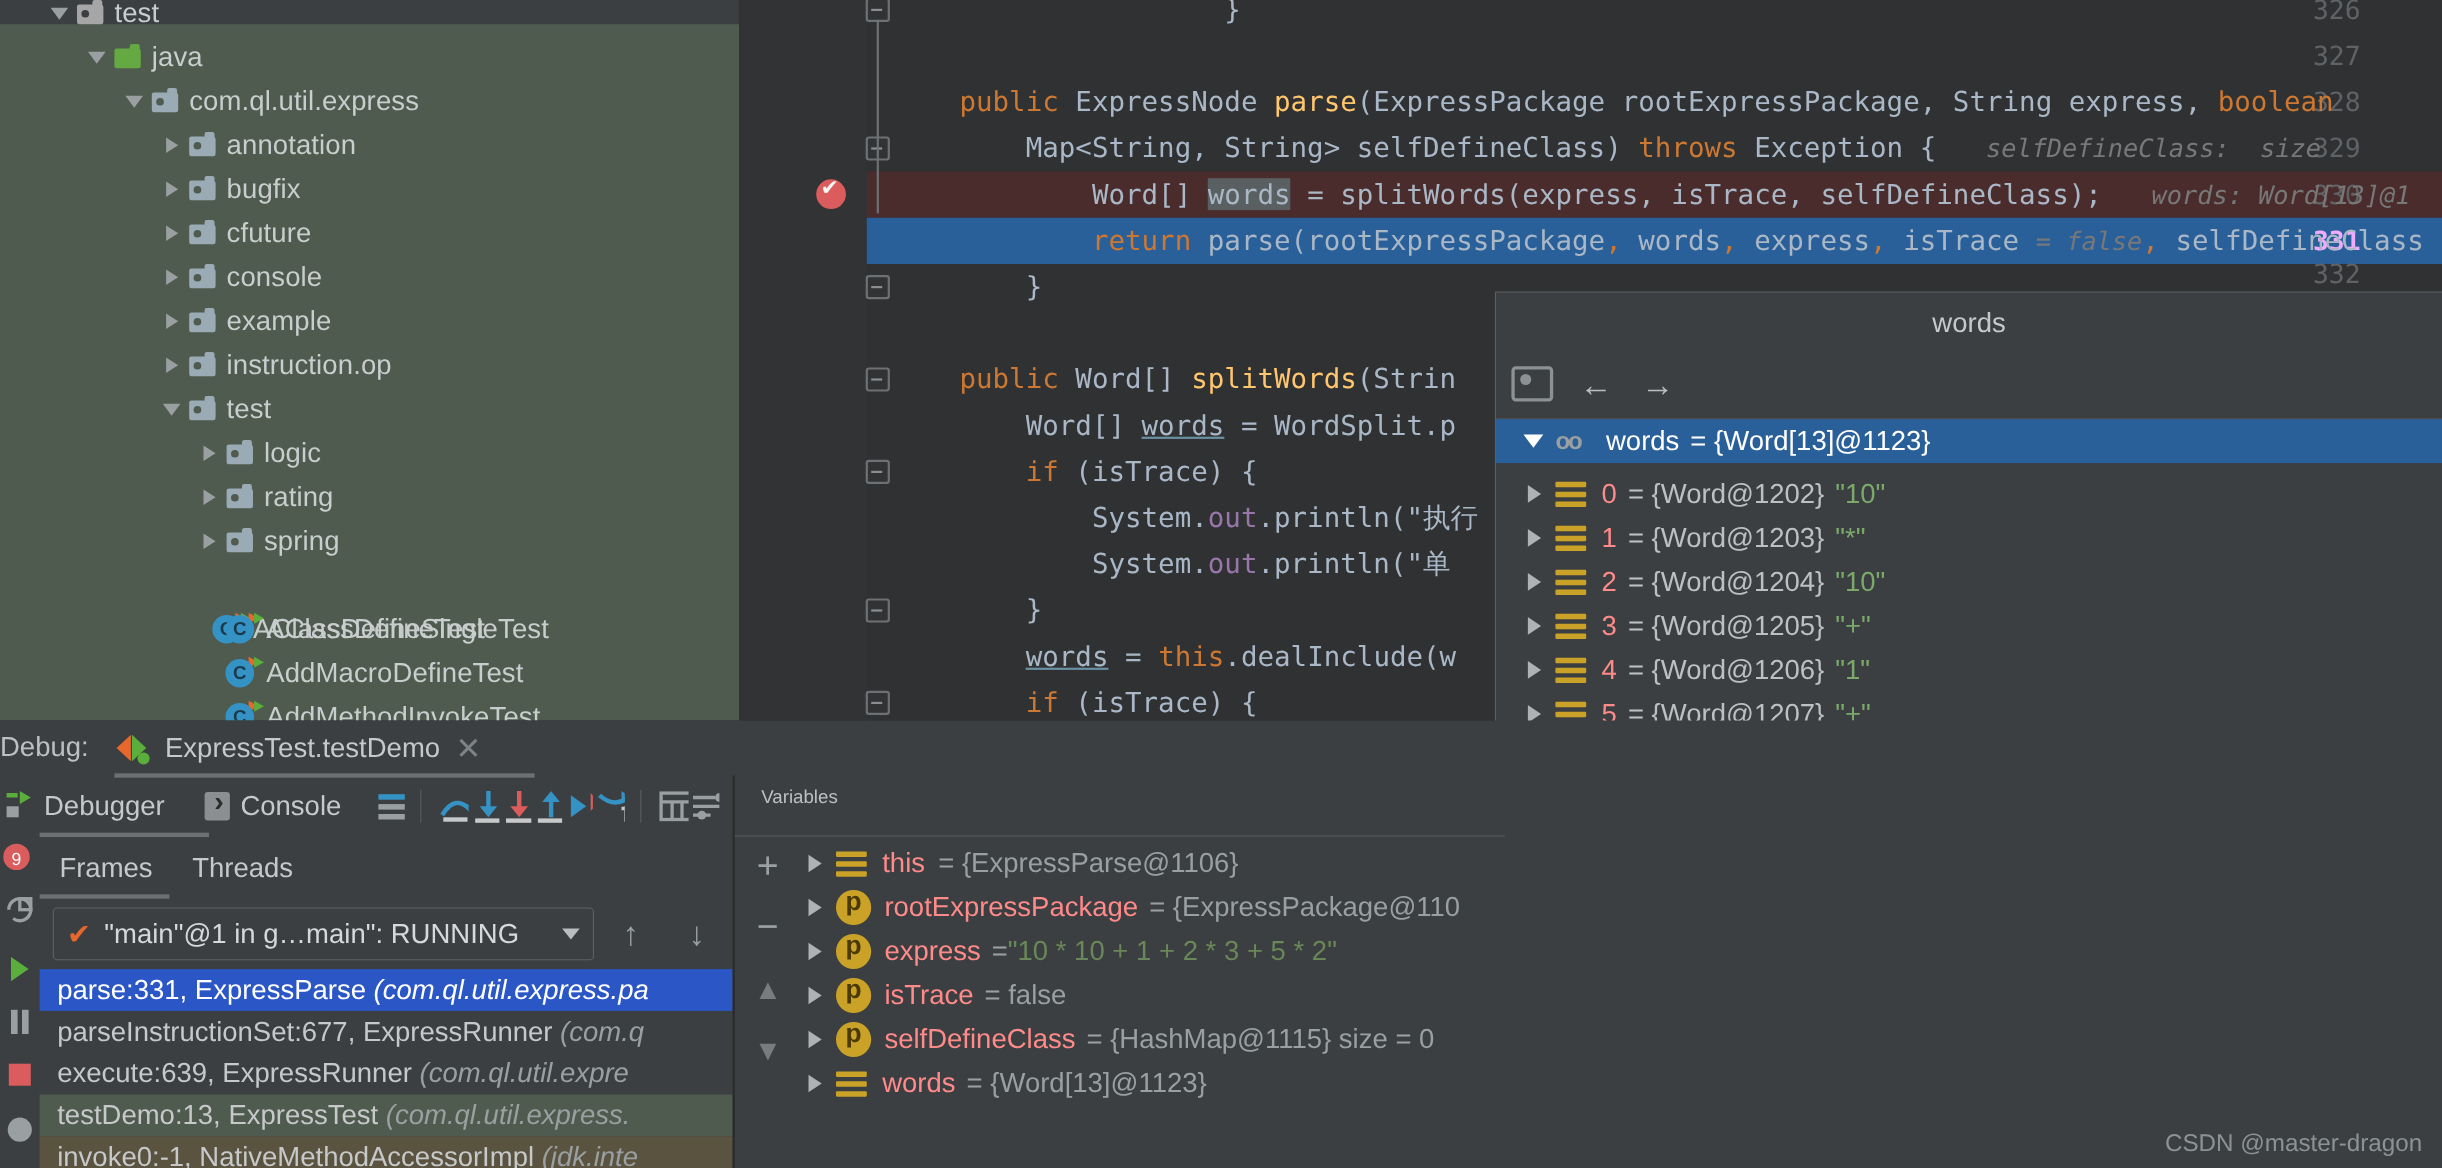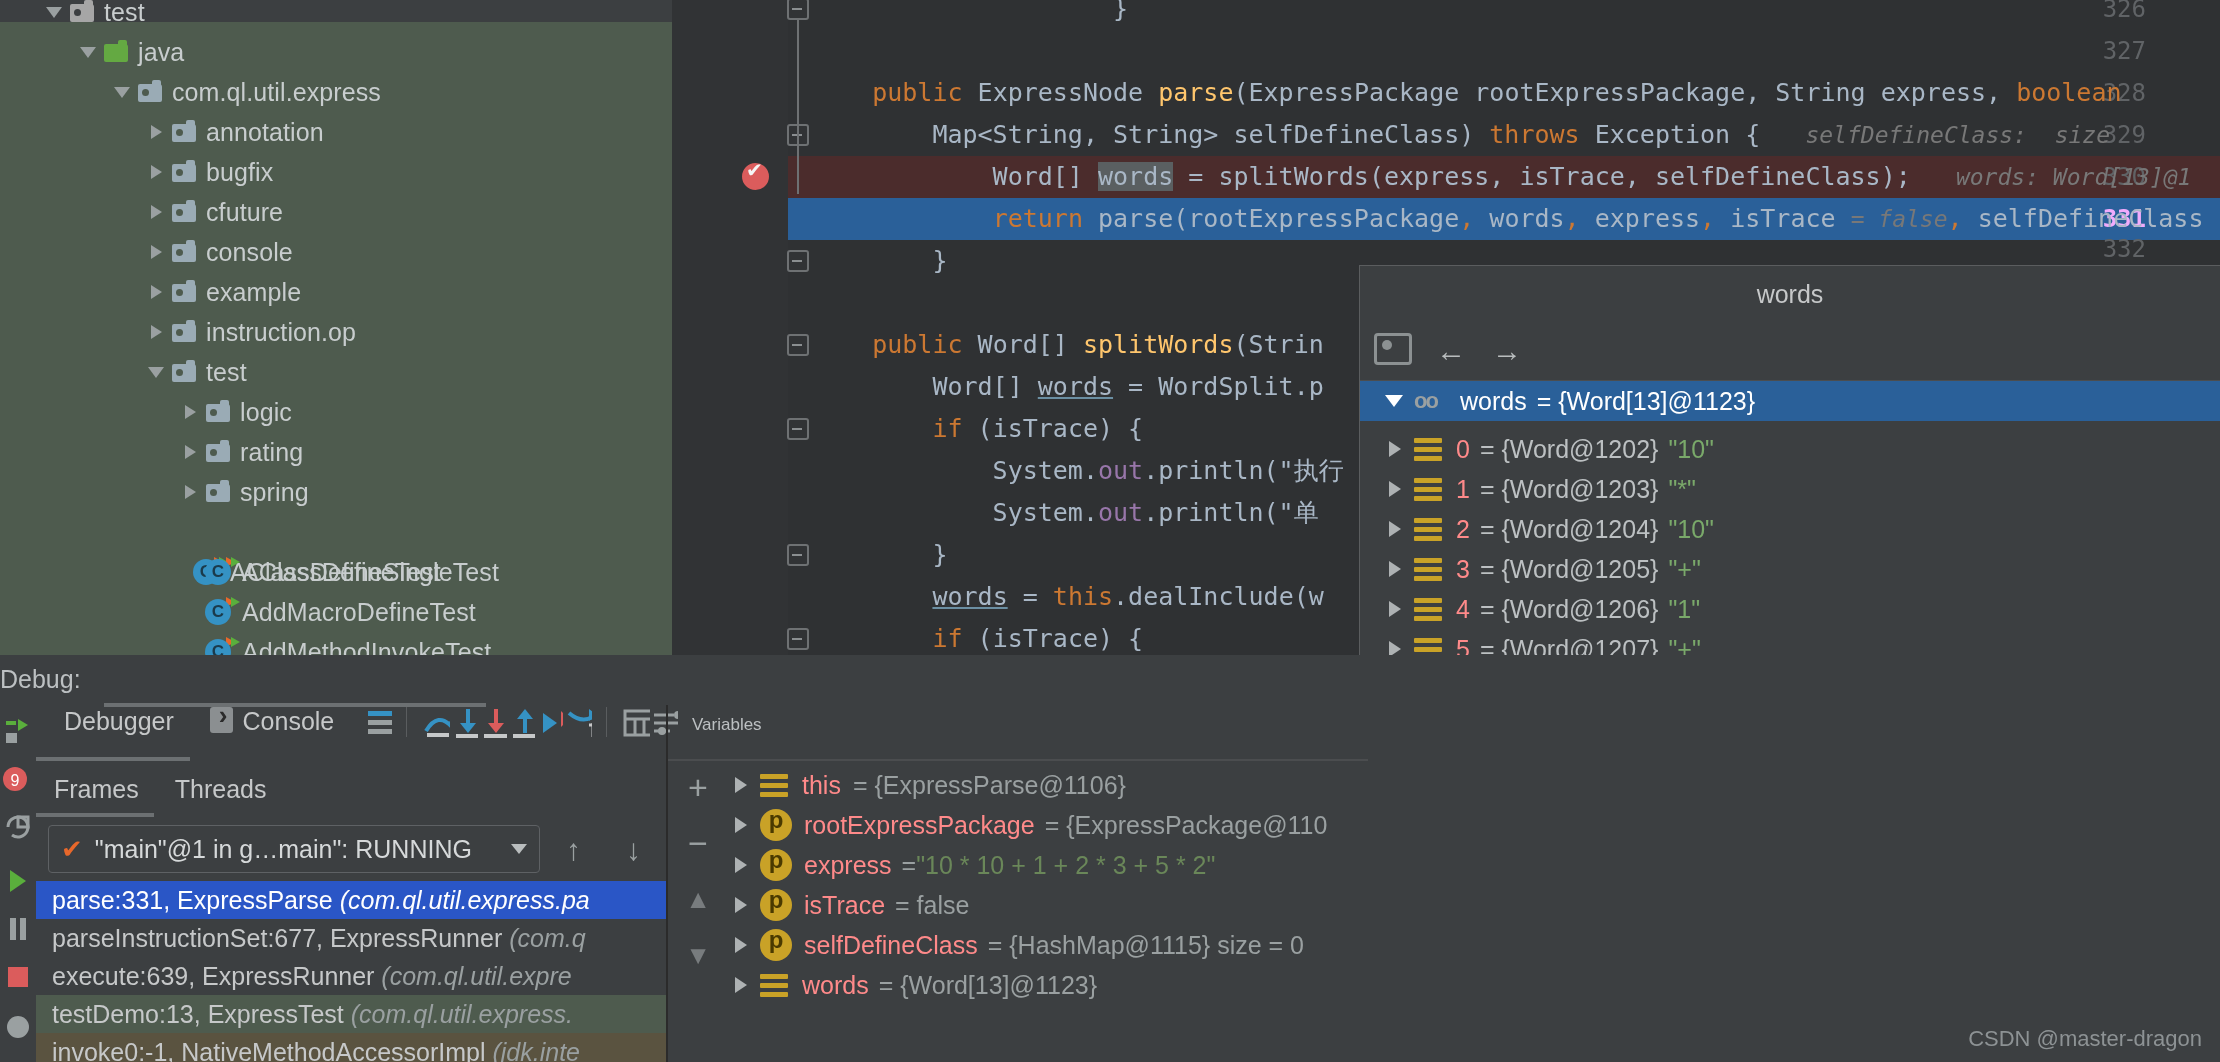--- a/index.html
+++ b/index.html
@@ -101,21 +101,21 @@
   .runico .rt{position:absolute;left:14px;top:3px;width:0;height:0;border-left:13px solid #5aaf3c;
         border-top:12px solid transparent;border-bottom:12px solid transparent;}
   .runico .dot{position:absolute;left:19px;top:19px;width:11px;height:11px;border-radius:50%;background:#5aaf3c;}
   .dbg-tab-txt{font-size:25px;color:#c6c8c9;}
   .dbg-close{font-size:28px;color:#7d8284;}
   .dbg-underline{position:absolute;left:104px;top:48px;width:382px;height:4px;background:#6c7072;}
 
   .dbg-left-strip{position:absolute;left:0;top:50px;width:36px;height:357px;background:#3c3f41;}
   .stripico{position:absolute;left:2px;width:32px;height:32px;}
 
-  .tabbar{position:absolute;left:48px;top:52px;width:630px;height:52px;display:flex;align-items:flex-start;gap:0;}
+  .tabbar{position:absolute;left:24px;top:52px;width:630px;height:52px;display:flex;align-items:center;gap:0;}
   .tb{font-size:25px;color:#c6c8c9;padding:0 18px;}
   .tb.first{padding-left:16px;}
   .conico{width:32px;height:26px;background:#8b8f91;border-radius:3px;position:relative;margin-right:10px;}
   .conico:after{content:"›";position:absolute;left:9px;top:-7px;font-size:26px;color:#2b2b2b;font-weight:bold;}
   .tb-underline{position:absolute;left:36px;top:102px;width:154px;height:4px;background:#6c7072;}
   .toolsep{width:2px;height:30px;background:#5a5d5f;margin:0 14px;}
 
   .ft-bar{position:absolute;left:36px;top:108px;width:630px;height:52px;display:flex;align-items:center;}
   .ft{font-size:25px;color:#c6c8c9;padding:0 18px;}
   .ft-underline{position:absolute;left:36px;top:158px;width:118px;height:4px;background:#6c7072;}
@@ -487,20 +487,29 @@
           <span class="pval" style="margin-left:10px">= {Word@1214}</span>
           <span class="pstr" style="margin-left:10px">"2"</span>
         </div>
       </div>
   </div>
 
   <div class="debug">
 
     <div class="dbg-head">
       <div class="dbg-label">Debug:</div>
+      <div class="dbg-tab">
+        <div class="runico">
+          <div class="lt"></div>
+            <div class="rt"></div>
+            <div class="dot"></div>
+        </div>
+        <div class="dbg-tab-txt">ExpressTest.testDemo</div>
+        <div class="dbg-close">✕</div>
+      </div>
       <div class="dbg-underline"></div>
     </div>
 
     <div class="dbg-left-strip">
       <svg class="stripico" style="top:10px" viewBox="0 0 32 32">
         <path d="M4 6 h10 v4 h-10z" fill="#5aaf3c"></path>
           <path d="M16 4 l10 6 l-10 6z" fill="#5aaf3c"></path>
         <rect x="4" y="18" width="11" height="10" fill="#9aa0a1"></rect>
       </svg>
       <svg class="stripico" style="top:58px" viewBox="0 0 32 32">

